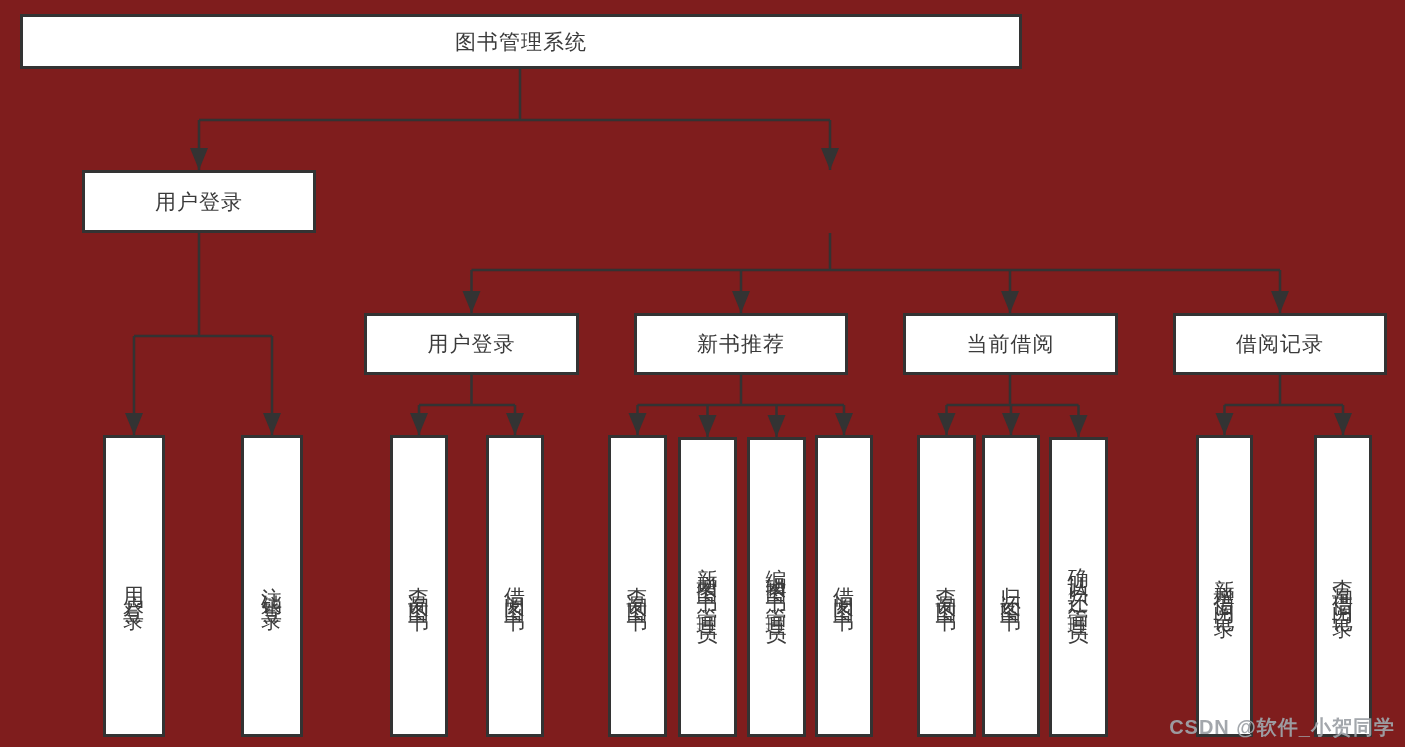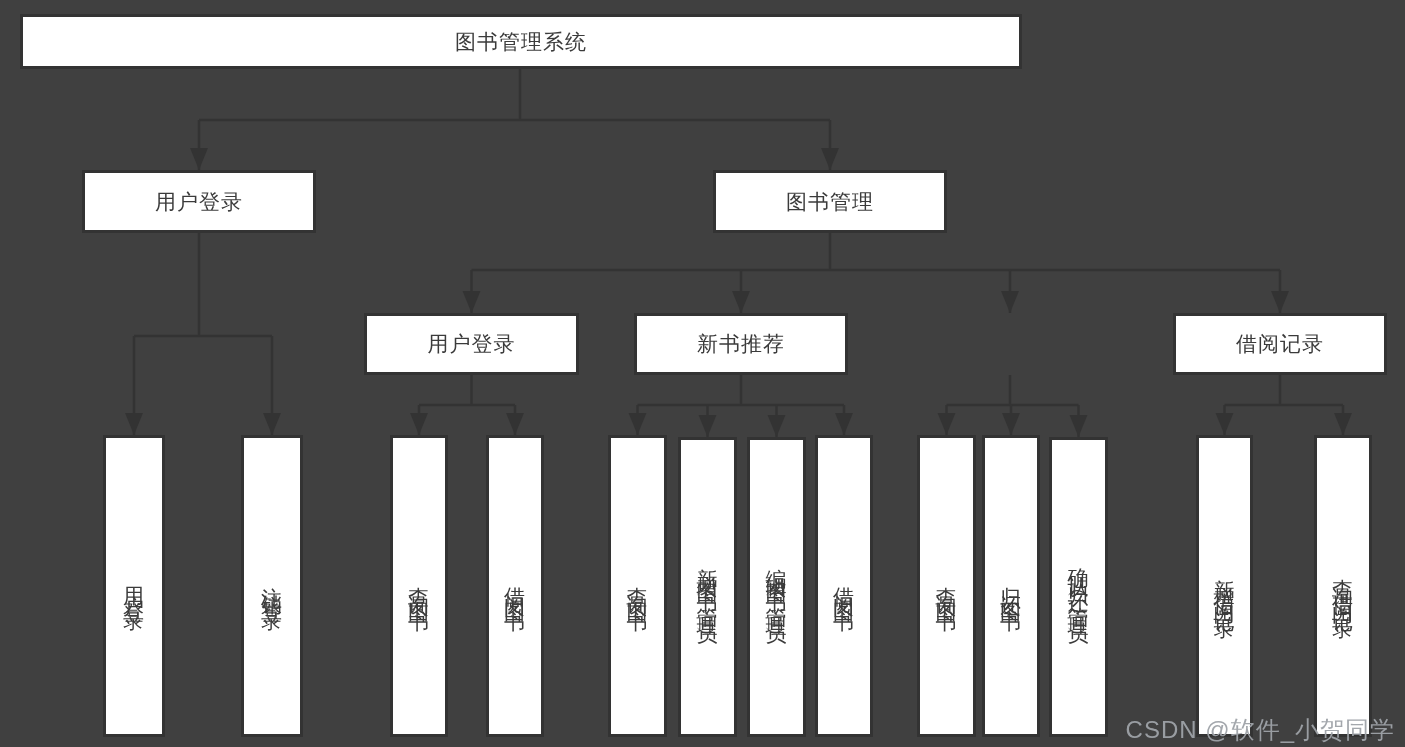--- a/index.html
+++ b/index.html
@@ -4,21 +4,21 @@
 <style>
   html, body {
     margin: 0;
     padding: 0;
     background: #ffffff;
   }
   #canvas {
     position: relative;
     width: 1405px;
     height: 747px;
-    background: #404040;
+    background: #7f1d1d;
     font-family: "Liberation Sans", "DejaVu Sans", sans-serif;
     overflow: hidden;
   }
   #connectors {
     position: absolute;
     left: 0; top: 0;
     width: 1405px;
     height: 747px;
   }
   .conn {
@@ -44,25 +44,26 @@
     text-orientation: mixed;
     font-size: 21px;
     letter-spacing: 8px;
     line-height: 1.1;
     white-space: nowrap;
   }
   #watermark {
     position: absolute;
     top: 714px;
     right: 10px;
-    font-size: 24px;
+    font-size: 20px;
     color: rgba(158, 162, 168, 0.95);
     letter-spacing: 1px;
     z-index: 5;
     pointer-events: none;
+    font-weight: bold;
   }
 </style>
 </head>
 <body>
 
 <div id="canvas">
 
   <svg id="connectors" viewBox="0 0 1405 747" xmlns="http://www.w3.org/2000/svg">
     <defs>
       <marker id="arrow" markerUnits="userSpaceOnUse" markerWidth="24" markerHeight="20" refX="22" refY="9" orient="auto">
@@ -100,24 +101,24 @@
     <line class="conn" x1="1078.5" y1="405" x2="1078.5" y2="437" marker-end="url(#arrow)"></line>
 
     <path class="conn" d="M1280 375 L1280 405 M1224.5 405 L1343 405"></path>
     <line class="conn" x1="1224.5" y1="405" x2="1224.5" y2="435" marker-end="url(#arrow)"></line>
     <line class="conn" x1="1343" y1="405" x2="1343" y2="435" marker-end="url(#arrow)"></line>
   </svg>
 
   <div class="node" style="left:20px; top:14px; width:1002px; height:55px;">图书管理系统</div>
 
   <div class="node" style="left:82px; top:170px; width:234px; height:63px;">用户登录</div>
-  <div class="node" style="left:713px; top:170px; width:234px; height:63px;">图书管理</div>
 
   <div class="node" style="left:364px; top:313px; width:215px; height:62px;">用户登录</div>
   <div class="node" style="left:634px; top:313px; width:214px; height:62px;">新书推荐</div>
+  <div class="node" style="left:903px; top:313px; width:215px; height:62px;">当前借阅</div>
   <div class="node" style="left:1173px; top:313px; width:214px; height:62px;">借阅记录</div>
 
   <div class="node leaf" style="left:103px; top:435px; width:62px; height:302px;">
     <span class="vtext">用户登录</span>
   </div>
   <div class="node leaf" style="left:241px; top:435px; width:62px; height:302px;">
     <span class="vtext">注销登录</span>
   </div>
 
   <div class="node leaf" style="left:390px; top:435px; width:58px; height:302px;">

